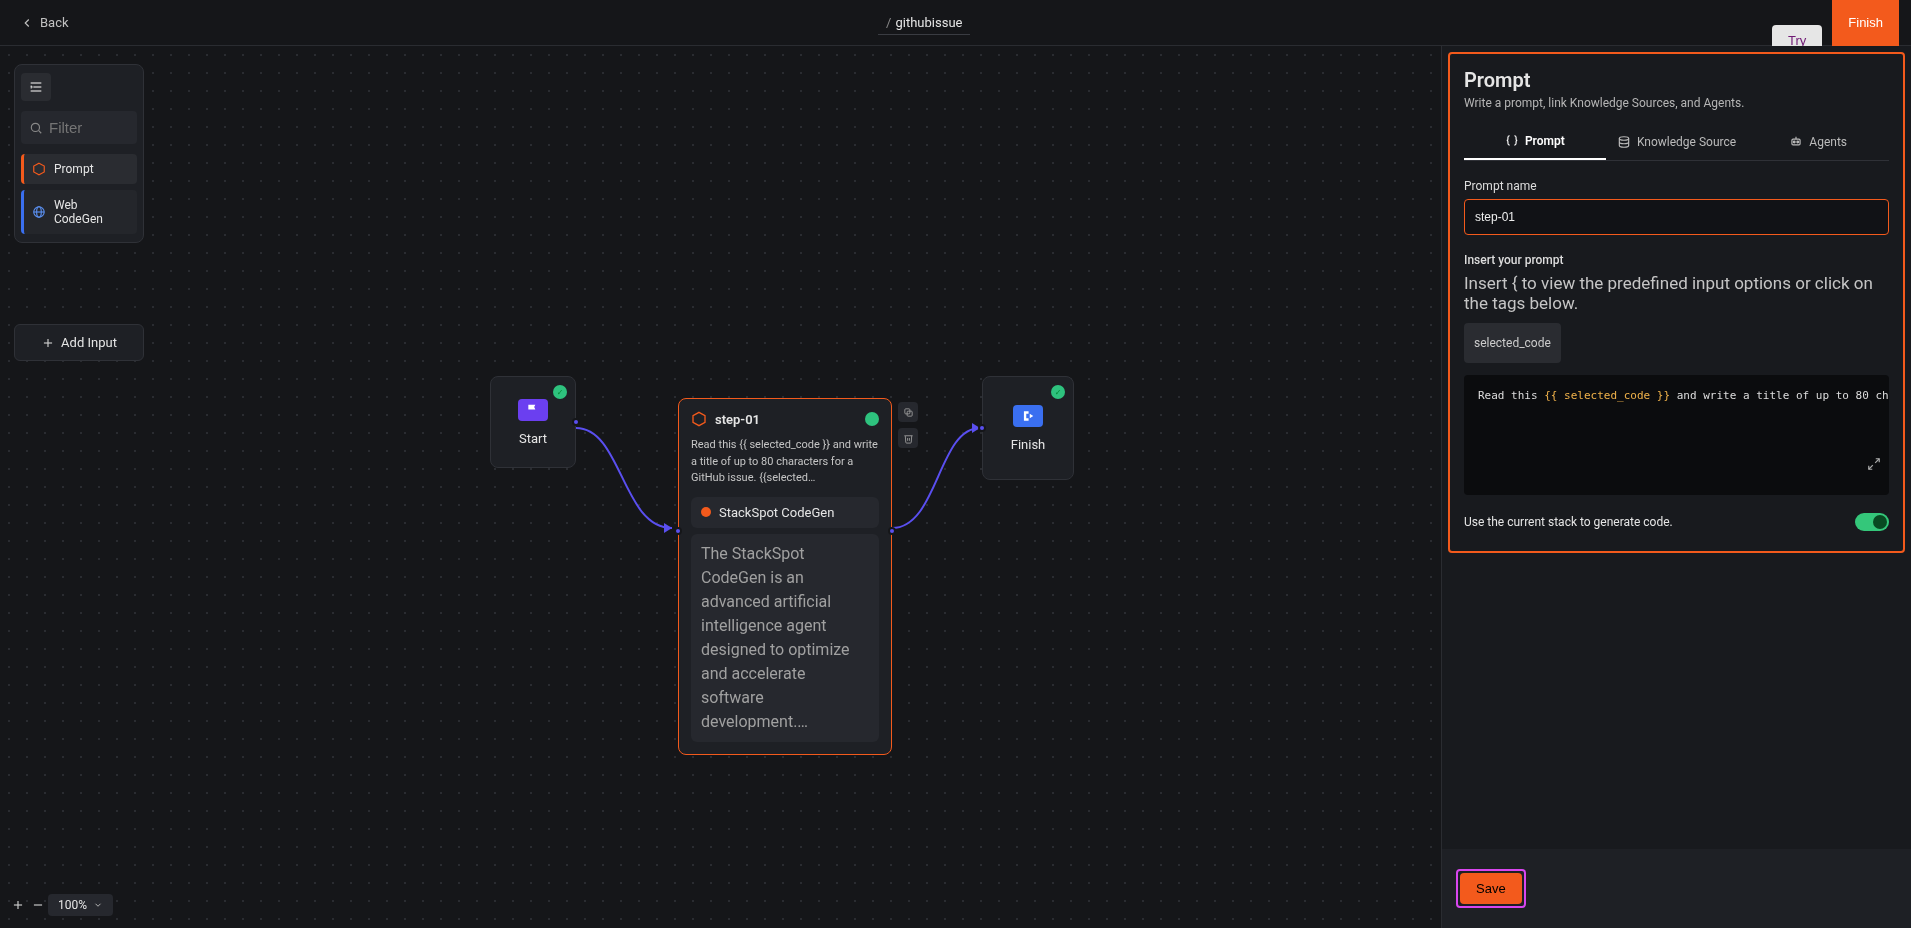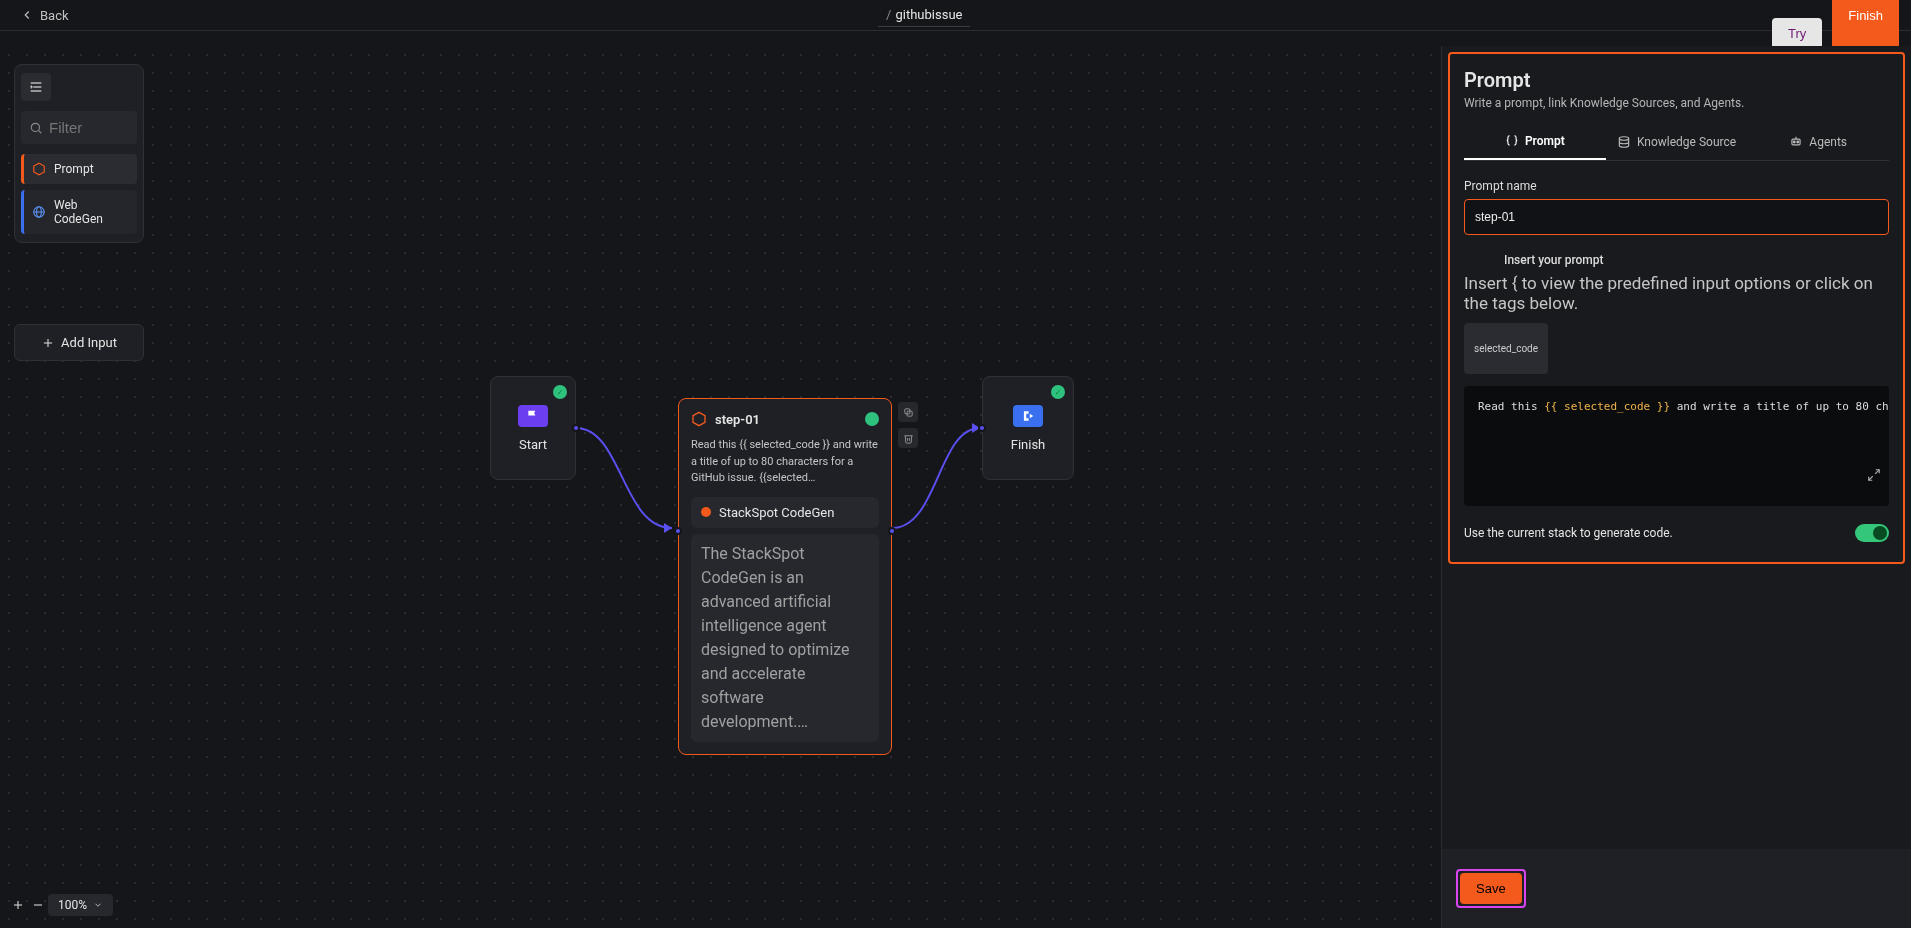--- a/index.html
+++ b/index.html
@@ -1,19 +1,19 @@
 <!DOCTYPE html>
 <html><head>
 <meta charset="utf-8">
 <style>
   * { box-sizing: border-box; margin: 0; padding: 0; }
   html, body { width: 100%; height: 100%; background: #151619; color: #e5e5e5; font-family: -apple-system, BlinkMacSystemFont, "Segoe UI", Roboto, sans-serif; font-size: 13px; overflow: hidden; }
   
   
-  .topbar { height: 31px; display: flex; align-items: center; padding: 0 12px; background: #151619; border-bottom: 1px solid #2a2c31; }
+  .topbar { height: 46px; display: flex; align-items: center; padding: 0 12px; background: #151619; border-bottom: 1px solid #2a2c31; }
   .back-btn { display:flex; align-items:center; gap:6px; color:#c0c0c0; cursor:pointer; padding:6px 8px; }
   .back-btn svg { width:14px; height:14px; }
   .breadcrumb-wrap { flex:1; display:flex; justify-content:center; }
   .breadcrumb { color:#e5e5e5; padding:4px 8px; border-bottom:1px solid #3a3c42; }
   .breadcrumb .slash { color:#888; margin-right:4px; }
   .top-actions { display:flex; gap:10px; }
   .btn { border:none; border-radius:4px; padding:8px 16px; font-size:13px; cursor:pointer; font-weight:500; }
   .btn-try { background:#e6e6e6; color:#701a75;margin-top:36px; }
   .btn-finish { background:#f35a1c; color:#fff; }
 
@@ -35,21 +35,21 @@
   .palette-item { display:flex; align-items:center; gap:8px; padding:8px 8px; border-radius:4px; background:#24262b; cursor:pointer; font-size:12px; border-left:3px solid transparent;}
   .palette-item.active { border-left-color:#f35a1c; background:#2a2c31; }
   .palette-item.alt { border-left-color:#3a6ff0; }
   .palette-item svg { width:14px; height:14px; }
   .add-input-btn { margin-top:16px; display:flex; align-items:center; justify-content:center; gap:6px; width:100%; padding:10px 0; background:#1e2025; border:1px solid #2f3137; border-radius:6px; cursor:pointer; }
   .add-input-btn svg { width:14px; height:14px; stroke:#ccc; }
   .add-input-wrap { position:absolute; top:262px; left:14px; width:130px; }
 
   
   .node { position:absolute; background:#1e2025; border:1px solid #2f3137; border-radius:8px; }
-  .node-start { left:490px; top:330px; width:86px; height:104px; display:flex; flex-direction:column; align-items:center; justify-content:center; gap:10px; }
+  .node-start { left:490px; top:330px; width:86px; height:92px; display:flex; flex-direction:column; align-items:center; justify-content:center; gap:10px; }
   .node-finish { left:982px; top:330px; width:92px; height:104px; display:flex; flex-direction:column; align-items:center; justify-content:center; gap:10px; }
   .node-icon { width:30px; height:22px; border-radius:4px; display:flex; align-items:center; justify-content:center; }
   .node-icon.purple { background:#6b3ff0; }
   .node-icon.blue { background:#3a6ff0; }
   .node-icon svg { width:14px; height:14px; fill:#fff; }
   .status-dot { position:absolute; top:8px; right:8px; width:14px; height:14px; border-radius:50%; background:#2ec27e; display:flex; align-items:center; justify-content:center; }
   .status-dot::after { content:"✓"; color:#0b3; font-size:8px; position:relative; color:#083; }
 
   .node-step { left:678px; top:352px; width:214px; border:1.5px solid #f35a1c; padding:12px; }
   .node-step-header { display:flex; align-items:center; gap:8px; margin-bottom:10px; }
@@ -83,21 +83,21 @@
   .panel-highlight-box { margin:6px; border:2px solid #f35a1c; border-radius:4px; padding:14px 14px 20px 14px; }
   .panel-title { font-size:20px; font-weight:600; margin-bottom:4px; }
   .panel-sub { font-size:12px; color:#b5b5b5; margin-bottom:14px; }
   .tabs { display:flex; border-bottom:1px solid #2f3137; margin-bottom:18px; }
   .tab { flex:1; text-align:center; padding:10px 0; display:flex; align-items:center; justify-content:center; gap:6px; cursor:pointer; font-size:12px; color:#bbb; }
   .tab.active { color:#fff; border-bottom:2px solid #fff; font-weight:600; }
   .tab svg { width:14px; height:14px; }
   .field-label { font-size:12px; margin-bottom:6px; display:block; color:#ddd; }
   .text-input { width:100%; background:#111216; border:1.5px solid #f35a1c; border-radius:4px; padding:10px; color:#eee; font-size:12px; outline:none; margin-bottom:18px; }
   .hint { font-size:17px; color:#c5c5c5; margin-bottom:10px; }
-  .tag-chip { display:inline-block; background:#2a2c31; border-radius:4px; padding:20px 10px; font-size:10px; color:#ccc; margin-bottom:12px; cursor:pointer;}
+  .tag-chip { display:inline-block; background:#2a2c31; border-radius:4px; padding:13px 10px; font-size:12px; color:#ccc; margin-bottom:12px; cursor:pointer;}
   .code-area { position:relative; background:#0b0c0e; border-radius:4px; padding:14px; font-family: ui-monospace, Menlo, Consolas, monospace; font-size:11px; color:#ddd; min-height:120px; white-space:pre; overflow:hidden; }
   .code-area .tok-plain { color:#ddd; }
   .code-area .tok-var { color:#f0b24a; }
   .expand-btn { position:absolute; bottom:8px; right:8px; cursor:pointer; }
   .expand-btn svg { width:14px; height:14px; stroke:#aaa; }
   .toggle-row { display:flex; align-items:center; justify-content:space-between; margin-top:18px; font-size:12px; }
   .toggle { width:34px; height:18px; background:#2ec27e; border-radius:9px; position:relative; cursor:pointer; }
   .toggle::after { content:""; position:absolute; right:2px; top:2px; width:14px; height:14px; background:#0a0; border-radius:50%; background:#10622f; }
   .toggle.on::after { background:#084a22; right:2px; }
   
@@ -291,21 +291,21 @@
                 <circle cx="15" cy="12" r="1.5" fill="#bbb"></circle>
                 <line x1="12" y1="3" x2="12" y2="7"></line>
               </svg>
             <span>Agents</span>
           </div>
         </div>
 
         <label class="field-label">Prompt name</label>
         <input class="text-input" value="step-01" style="">
 
-        <label class="field-label" style="font-weight:500;margin-left:40px;">Insert your prompt</label>
+        <label class="field-label" style="font-weight:500;">Insert your prompt</label>
         <div class="hint">Insert { to view the predefined input options or click on the tags below.</div>
         <span class="tag-chip">selected_code</span>
 
         <div class="code-area"><span class="tok-plain">Read this </span><span class="tok-var">{{ selected_code }}</span><span class="tok-plain"> and write a title of up to 80 chara</span>
           <div class="expand-btn">
             <svg viewBox="0 0 24 24" fill="none" stroke-width="2">
                 <polyline points="15 3 21 3 21 9"></polyline>
                 <polyline points="9 21 3 21 3 15"></polyline>
                 <line x1="21" y1="3" x2="14" y2="10"></line>
                 <line x1="3" y1="21" x2="10" y2="14"></line>

